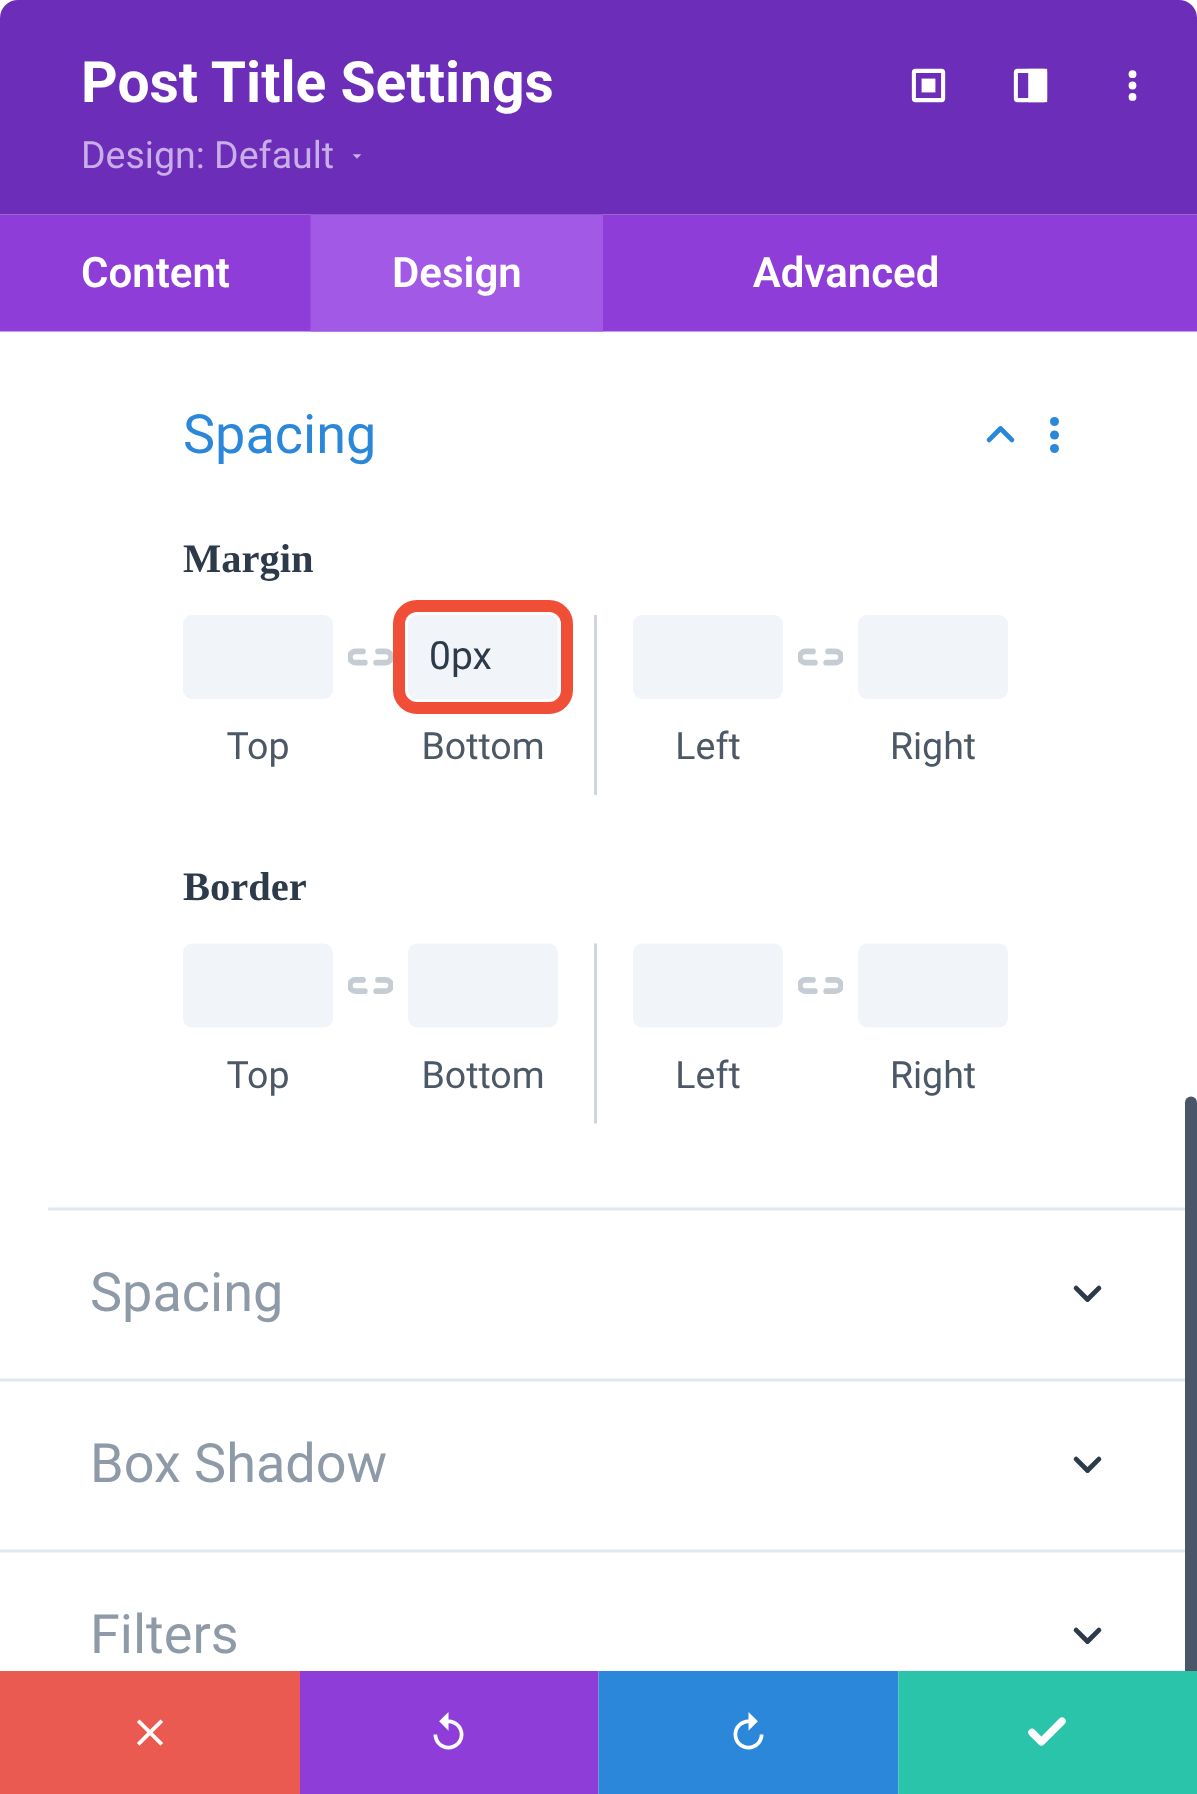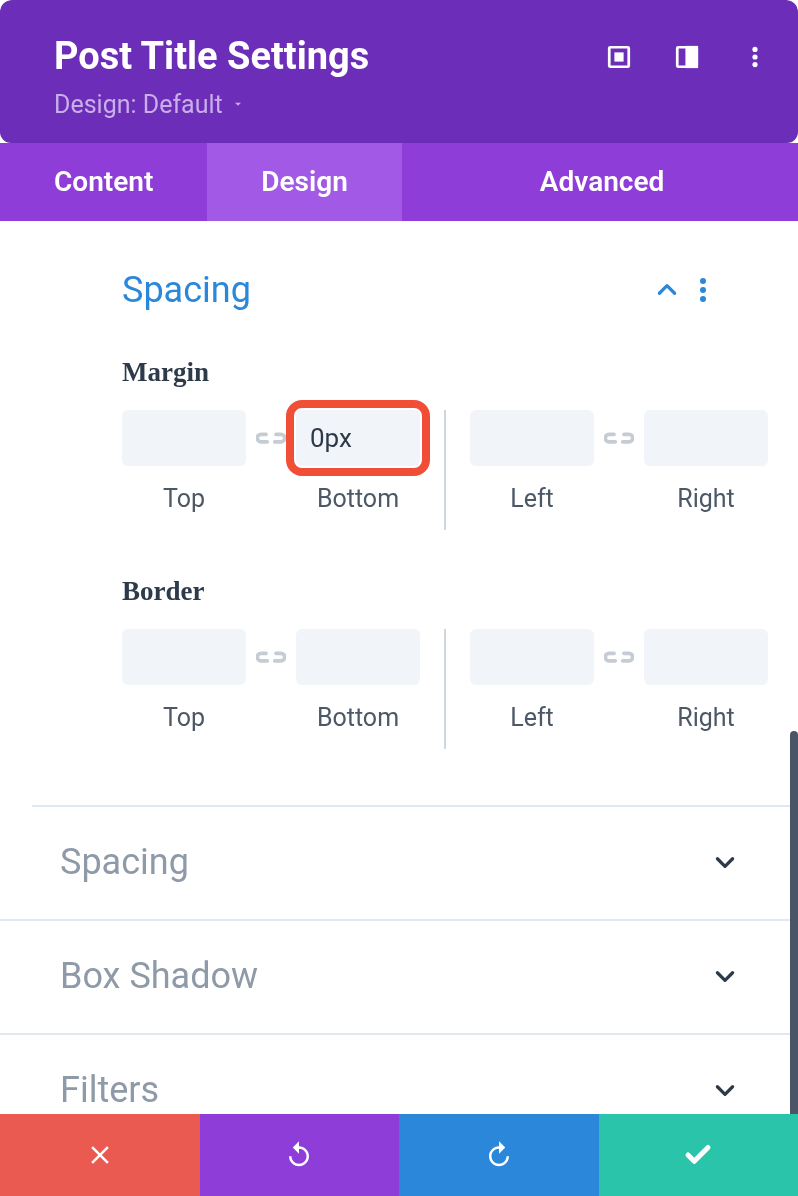--- a/index.html
+++ b/index.html
@@ -14,33 +14,33 @@
     --red:#eb5a51;
     --green:#29c4a9;
     --action-blue:#2b87da;
     --border:#e1e8ef;
   }
   *{box-sizing:border-box;font-family:-apple-system,BlinkMacSystemFont,"Segoe UI",Roboto,"Helvetica Neue",sans-serif;}
   body{margin:0;background:#fff;}
   .panel{width:798px;height:1196px;background:#fff;position:relative;border-radius:12px 12px 0 0;overflow:hidden;display:flex;flex-direction:column;}
 
   
-  .header{background:var(--purple-dark);padding:34px 34px 24px 54px;color:#fff;position:relative;border-radius:11px;}
+  .header{background:var(--purple-dark);padding:34px 34px 24px 54px;color:#fff;position:relative;}
   .header h1{margin:0;font-size:38px;font-weight:700;line-height:1.2;}
   .preset{margin-top:10px;font-size:25px;color:#c9aee8;display:inline-flex;align-items:center;gap:8px;cursor:pointer;}
   .preset svg{width:14px;height:14px;}
   .head-actions{position:absolute;right:30px;top:44px;display:flex;align-items:center;gap:42px;}
   .head-actions .icn{color:#fff;display:flex;align-items:center;justify-content:center;cursor:pointer;}
   .head-actions svg{width:26px;height:26px;}
 
   
   .tabs{display:flex;background:var(--purple);height:78px;}
   .tab{flex:0 0 auto;padding:16px 54px;display:flex;align-items:center;font-size:28px;font-weight:600;color:#fff;cursor:pointer;}
   .tab.active{background:var(--purple-light);}
-  .tab.advanced{padding:0 48px 0 100px;margin-left:38px;}
+  .tab.advanced{padding:0 48px 0 100px;}
 
   
   .body{flex:1;overflow:hidden;position:relative;}
   .section{padding:34px 60px 36px;border-bottom:2px solid var(--border);}
   .section.open{padding:48px 90px 56px;margin-left:32px;}
   .sec-head{display:flex;align-items:center;justify-content:space-between;}
   .sec-title{font-size:36px;font-weight:400;color:var(--text-light);}
   .section.open .sec-title{color:var(--blue);}
   .sec-actions{display:flex;align-items:center;gap:18px;}
   .chev{color:var(--text-dark);display:flex;cursor:pointer;}
@@ -48,21 +48,21 @@
   .chev svg{width:26px;height:26px;stroke-width:3;}
   .kebab{color:var(--blue);display:flex;cursor:pointer;}
   .kebab svg{width:10px;height:26px;}
 
   
   .group{margin-top:46px;}
   .group h3{margin:0 0 22px 0;font-size:27px;font-weight:700;color:var(--text-dark);font-family:Liberation Serif, serif;}
   .row{display:flex;align-items:flex-start;}
   .pair{display:flex;align-items:flex-start;}
   .field{display:flex;flex-direction:column;align-items:center;gap:18px;}
-  .inp{width:124px;height:56px;background:var(--field);border:none;border-radius:6px;font-size:26px;color:var(--text-dark);padding:0 14px;outline:none;}
+  .inp{width:100px;height:56px;background:var(--field);border:none;border-radius:6px;font-size:26px;color:var(--text-dark);padding:0 14px;outline:none;}
   .inp.highlight{outline:8px solid #f04e37;outline-offset:2px;}
   .lbl{font-size:25px;color:var(--text);font-weight:400;}
   .link{width:50px;height:56px;display:flex;align-items:center;justify-content:center;color:#c5ccd4;cursor:pointer;}
   .link svg{width:30px;height:30px;}
   .divider{width:2px;background:#cfd6de;height:120px;margin:0 24px;flex:0 0 auto;}
 
   
   .scroll{position:absolute;right:0;top:510px;width:8px;height:400px;background:#4a5568;border-radius:4px;}
 
   

